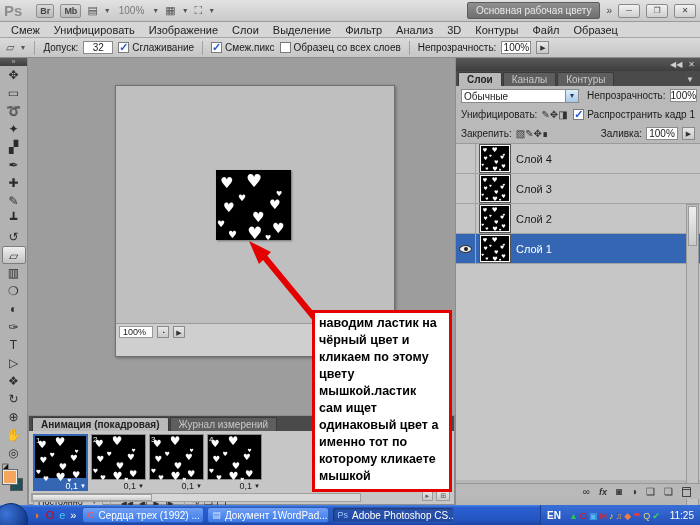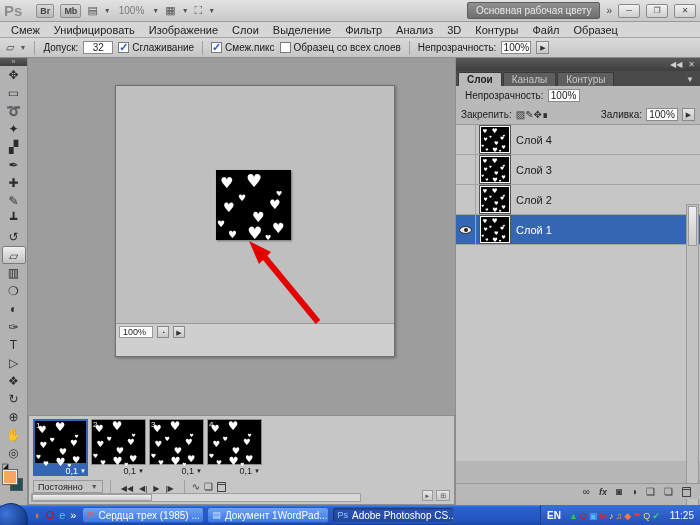--- a/index.html
+++ b/index.html
@@ -247,23 +247,32 @@
       <span>◀◀</span>
       <span>✕</span>
     </div>
     <div id="layers-tabs">
       <span class="ltab active">Слои</span>
         <span class="ltab">Каналы</span>
         <span class="ltab">Контуры</span>
         <span id="layers-menu-ico">▼</span>
     </div>
     <div class="lp-row">
+      <div class="dropdown">
+        <span>Обычные</span>
+        <span class="dd-btn">▼</span>
+      </div>
       <span style="margin-left:4px">Непрозрачность:</span>
       <span class="opt-field" style="width:32px">100%</span>
 
+    </div>
+    <div class="lp-row">
+      <span>Унифицировать:</span>
+      <span id="unify-icons"><span class="lp-ico">✎</span><span class="lp-ico">✥</span><span class="lp-ico">◨</span></span>
+      <span style="margin-left:auto"><span class="checkbox checked"></span><span>Распространить кадр 1</span></span>
     </div>
     <div class="lp-row">
       <span>Закрепить:</span>
       <span id="lock-icons"><span class="lp-ico">▨</span><span class="lp-ico">✎</span><span class="lp-ico">✥</span><span class="lp-ico">∎</span></span>
       <span style="margin-left:auto">Заливка:</span>
       <span class="opt-field" style="width:32px">100%</span>
       <span class="mini-btn">▶</span>
     </div>
     <div id="layers-list">
         <div class="layer-row">
@@ -374,20 +383,24 @@
         </div>
     </div>
     <div id="doc-status">
       <span id="doc-zoom">100%</span>
       <span class="mini-btn">◔</span>
       <span class="mini-btn">▶</span>
     </div>
   </div>
 
   <div id="anim-panel">
+    <div id="anim-tabs">
+        <span class="ltab active">Анимация (покадровая)</span>
+        <span class="ltab">Журнал измерений</span>
+      </div>
     <div id="anim-frames">
         <div class="frame selected">
           <div class="fthumb-wrap" style="height: 46px;">
             <span class="frame-num">1</span>
             <span class="heart" style="left: 2.64px; top: 3.96px; font-size: 9.9px;">♥</span>
             <span class="heart" style="left: 19.8px; top: 1.32px; font-size: 11.88px;">♥</span>
             <span class="heart" style="left: 14.52px; top: 15.84px; font-size: 5.94px;">♥</span>
             <span class="heart" style="left: 39.6px; top: 13.86px; font-size: 4.62px;">♥</span>
             <span class="heart" style="left: 4.62px; top: 20.46px; font-size: 8.58px;">♥</span>
             <span class="heart" style="left: 23.76px; top: 26.4px; font-size: 9.24px;">♥</span>
@@ -473,33 +486,43 @@
     <div id="anim-corner">
       <span class="corner-ico">▸</span>
       <span class="corner-ico">⊞</span>
     </div>
   </div>
 
   <svg id="arrow-svg">
     <line x1="318" y1="322" x2="262" y2="254" stroke="#e50000" stroke-width="6"></line>
     <polygon points="249,241 271,252 259,264" fill="#e50000"></polygon>
   </svg>
+  <div id="annotation-box">наводим ластик на
+чёрный цвет и
+кликаем по этому
+цвету
+мышкой.ластик
+сам ищет
+одинаковый цвет а
+именно тот по
+которому кликаете
+мышкой</div>
 
   <div id="taskbar">
     <div id="start-orb"></div>
     <div id="quicklaunch">
         <span class="ql-ico" style="color: rgb(232, 118, 44);">◗</span>
         <span class="ql-ico" style="color: rgb(221, 0, 0);">O</span>
         <span class="ql-ico" style="color: rgb(79, 195, 247);">e</span>
         <span class="ql-ico" style="color: rgb(255, 255, 255);">»</span>
       </div>
     <div id="task-buttons">
         <div class="task-btn">
           <span class="task-ico" style="color: rgb(255, 80, 80);">O</span>
-          <span>Сердца трех (1985) ...</span>
+          <span>Сердца трех (1992) ...</span>
         </div>
         <div class="task-btn">
           <span class="task-ico" style="color: rgb(207, 227, 255);">▤</span>
           <span>Документ 1WordPad...</span>
         </div>
         <div class="task-btn active">
           <span class="task-ico" style="color: rgb(156, 198, 255);">Ps</span>
           <span>Adobe Photoshop CS...</span>
         </div>
       </div>

